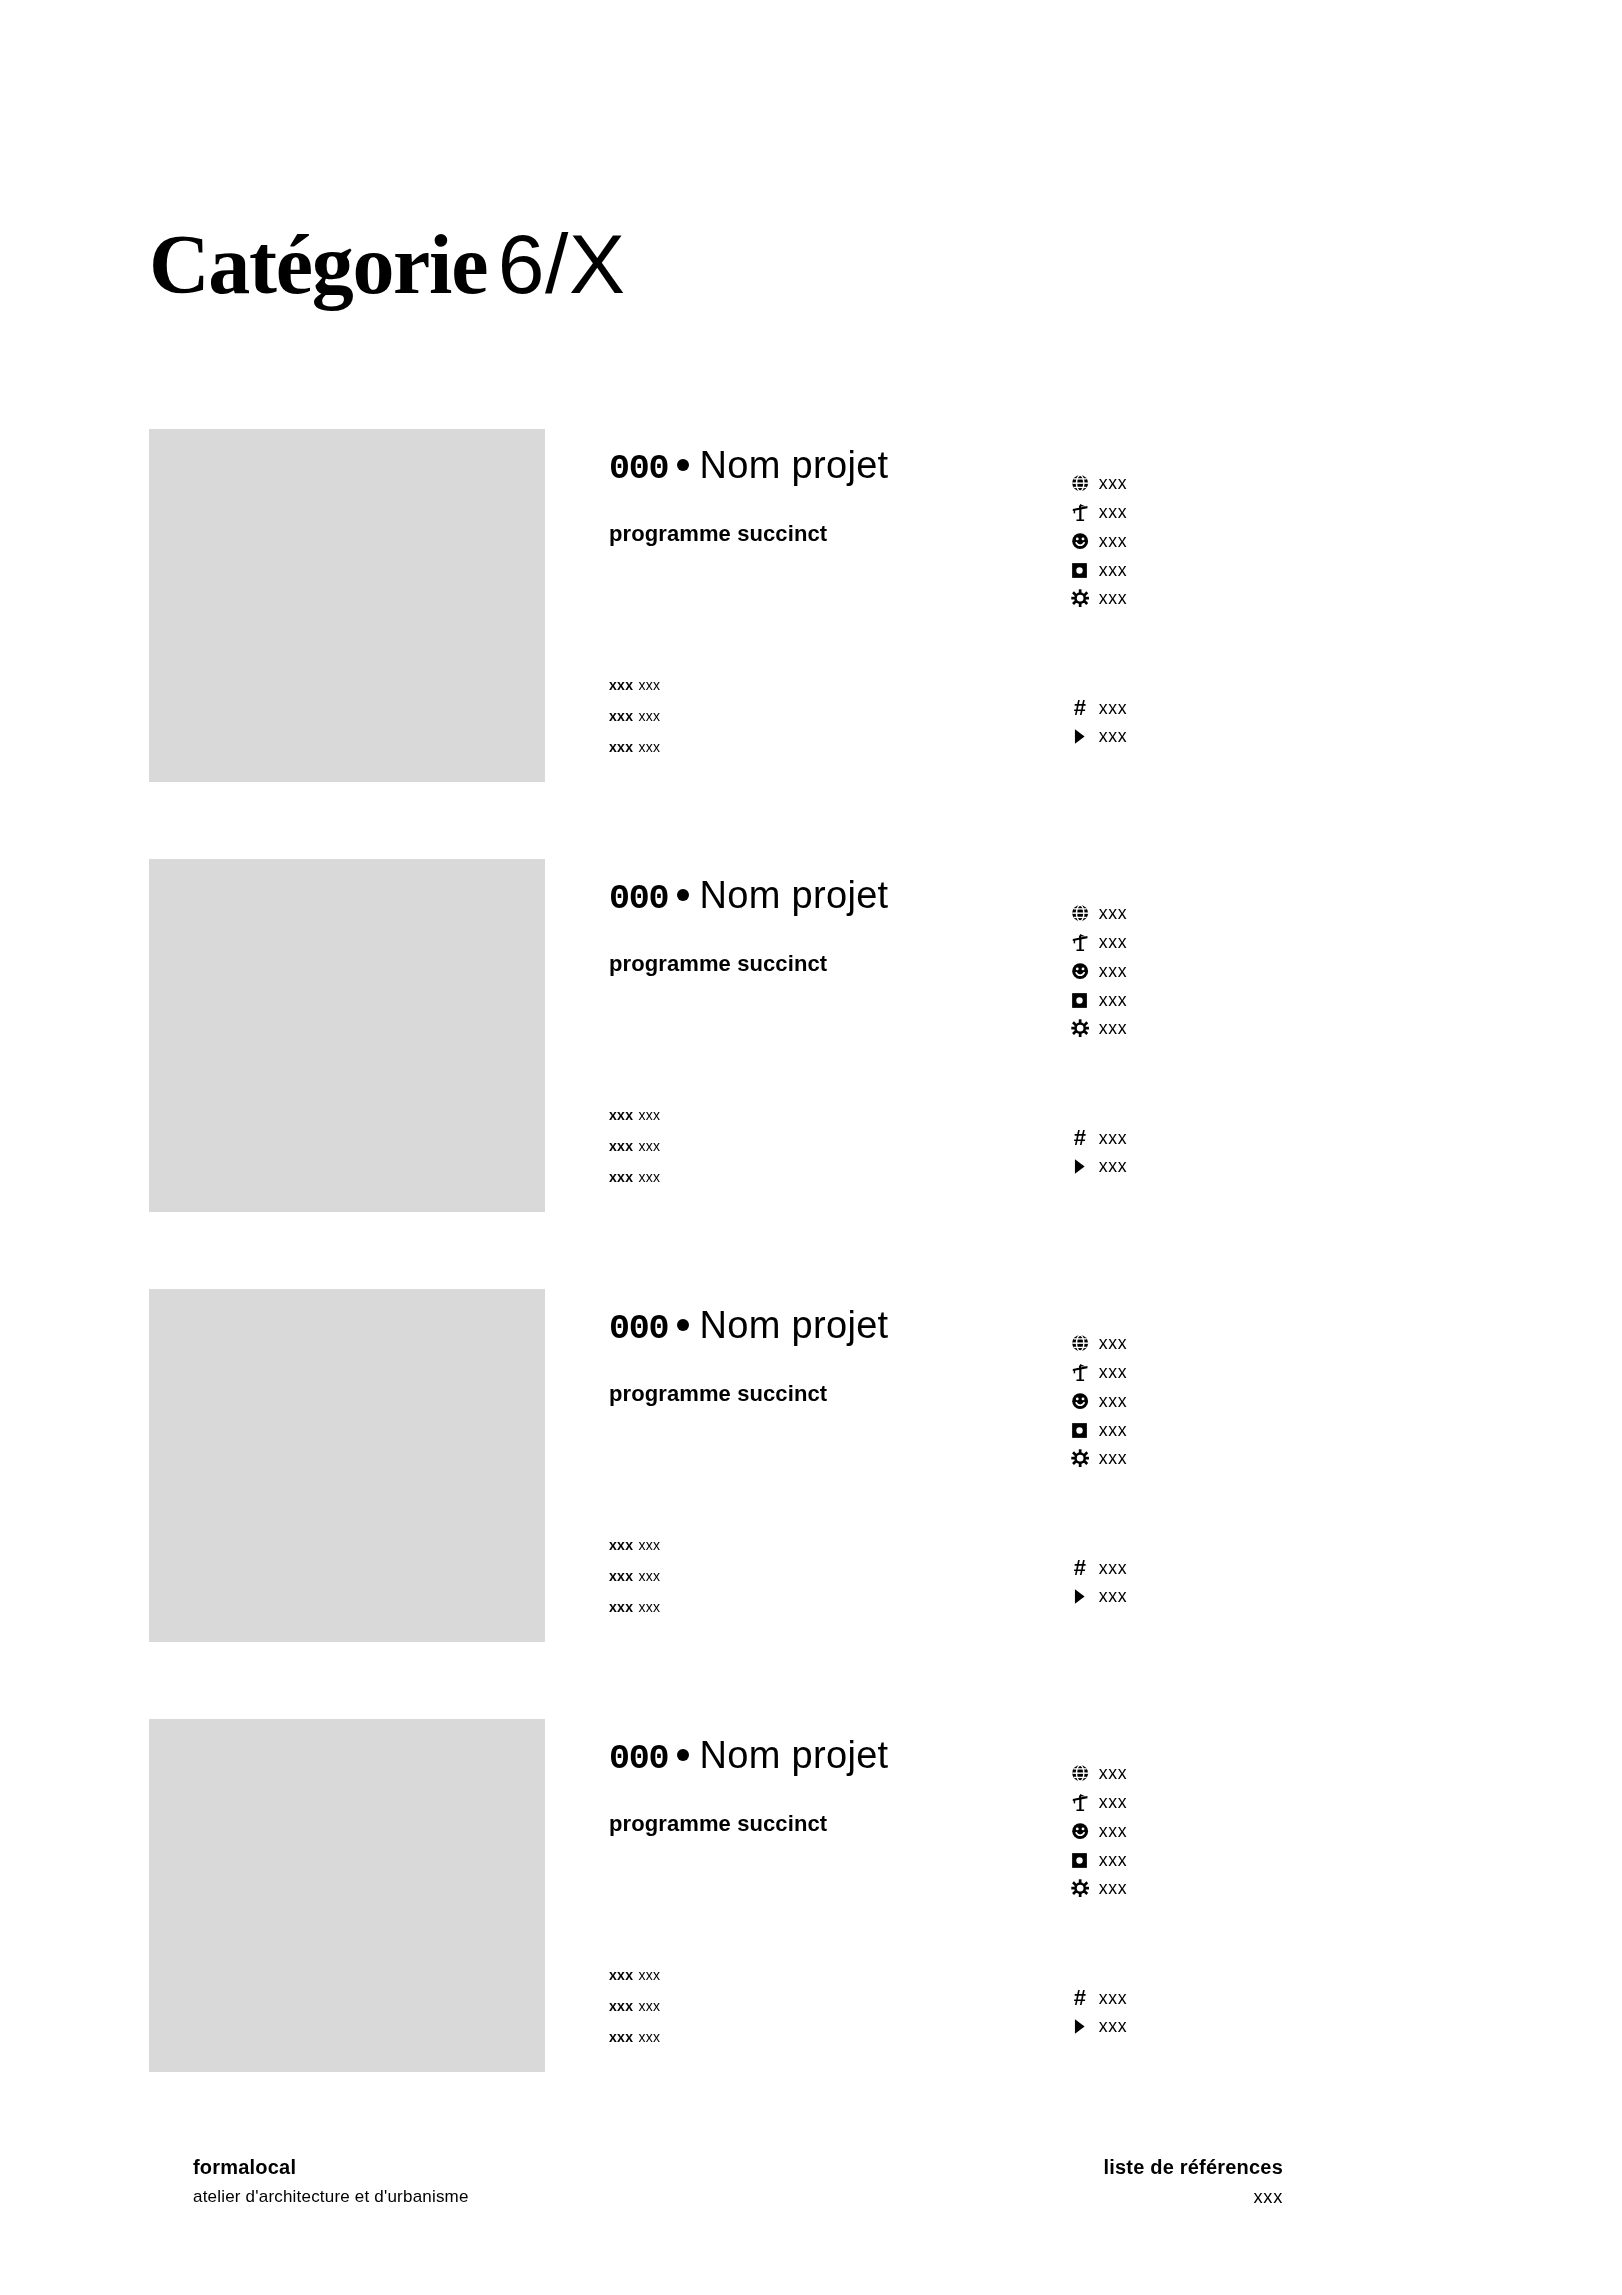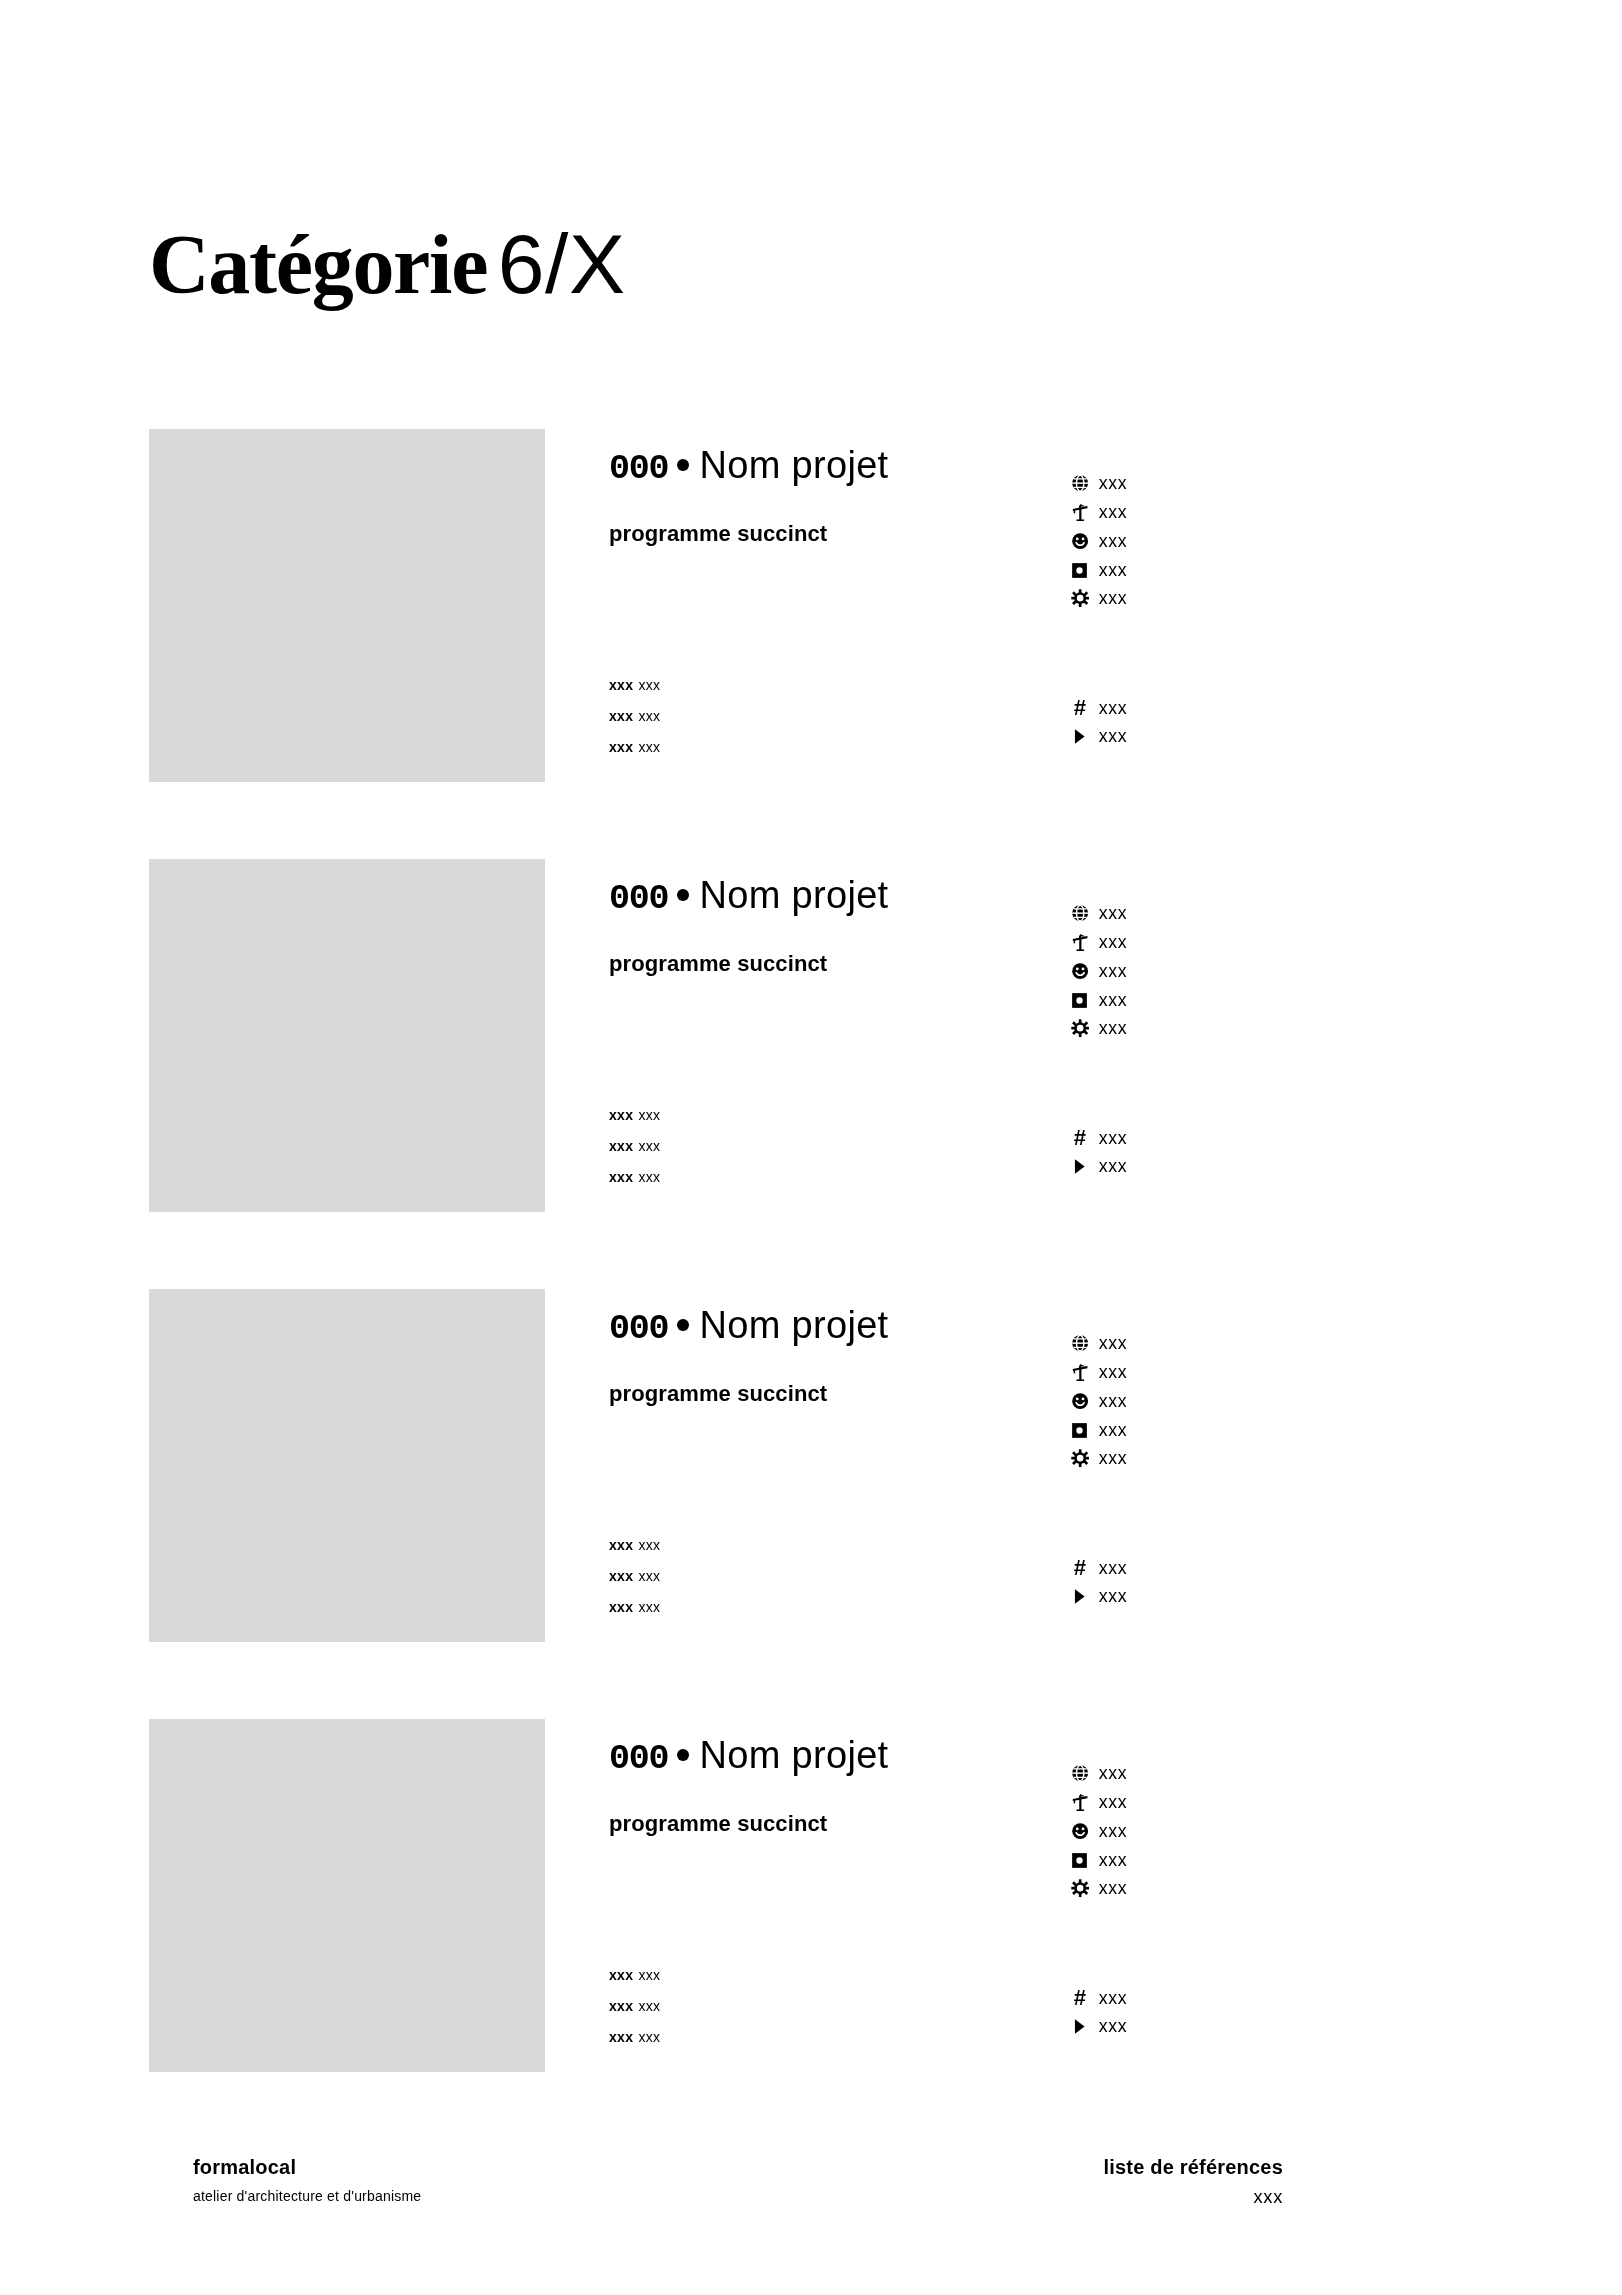--- a/index.html
+++ b/index.html
@@ -193,21 +193,21 @@
     top: 0;
     text-align: right;
   }
   .f-brand {
     font-size: 20px;
     font-weight: 700;
     letter-spacing: 0.2px;
     line-height: 29px;
   }
   .f-sub {
-    font-size: 14px;
+    font-size: 17px;
     font-weight: 300;
     letter-spacing: 0.2px;
     line-height: 29px;
   }
   .f-label {
     font-size: 20px;
     font-weight: 600;
     letter-spacing: 0.2px;
     line-height: 29px;
   }

